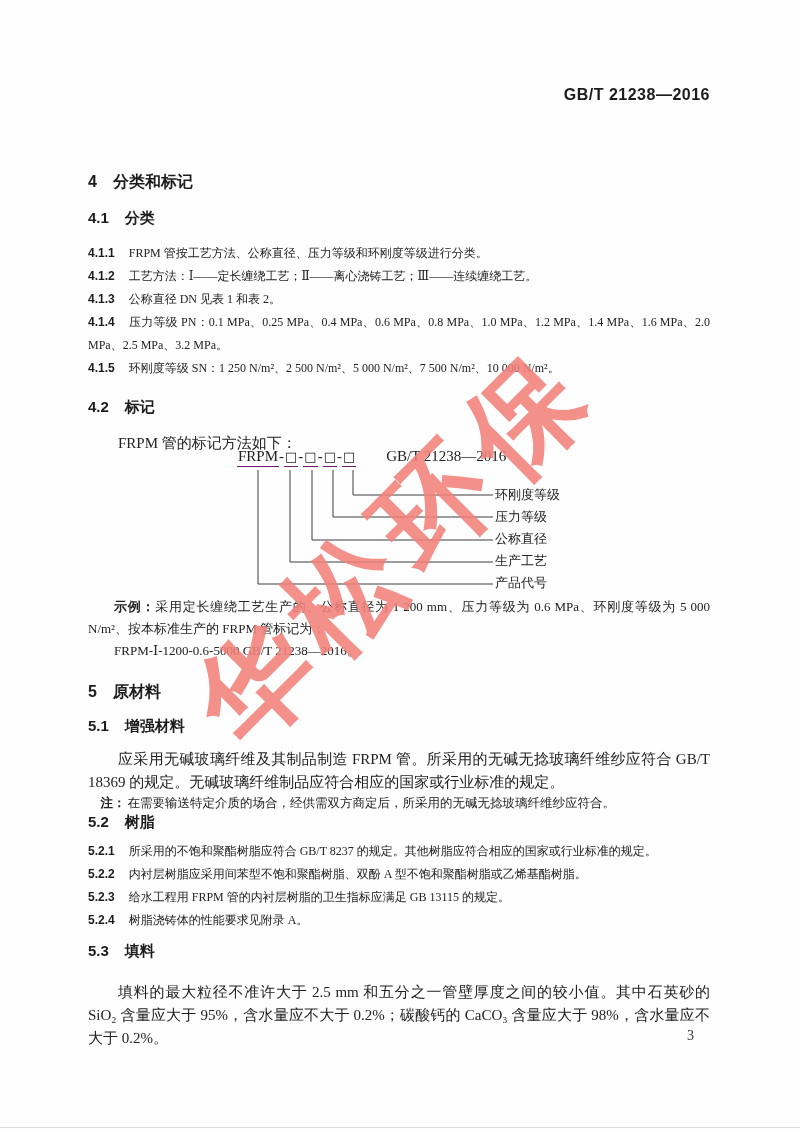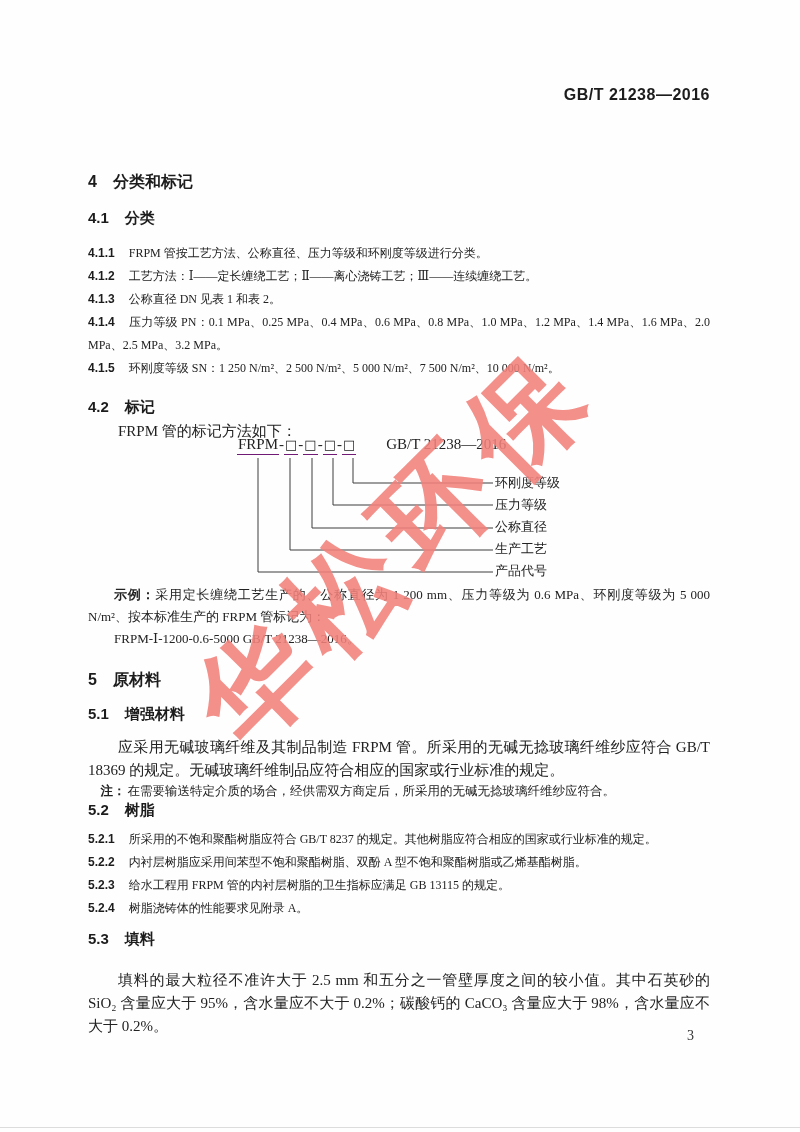--- a/index.html
+++ b/index.html
@@ -23,21 +23,21 @@
     font-family:"Liberation Sans","DejaVu Sans",sans-serif;
     font-weight:bold; font-size:16px; color:#1c1c1c;margin-top:36px;
   }
   .h-l2 {
     font-family:"Liberation Sans","DejaVu Sans",sans-serif;
     font-weight:bold; font-size:15px; color:#1c1c1c;
   }
   .h-l1 .snum, .h-l2 .snum { margin-right:16px; }
   #h-s4 { margin-bottom:16px; }
   #h-s41 { margin-bottom:14px; }
-  #h-s42 { margin-top:18px; margin-bottom:4px; }
+  #h-s42 { margin-top:18px; margin-bottom:16px; }
   #h-s5 { margin-top:20px; margin-bottom:14px; }
   #h-s51 { margin-bottom:12px; }
   #h-s52 { margin-bottom:8px; }
   #h-s53 { margin-top:10px; margin-bottom:20px; }
   .clause { font-size:12px; line-height:23px; text-align:justify; }
   .clause .cnum {
     font-family:"Liberation Sans","DejaVu Sans",sans-serif;
     font-weight:bold; margin-right:14px; color:#1c1c1c;
   }
   .para { font-size:15px; line-height:23px; text-indent:2em; text-align:justify; }

